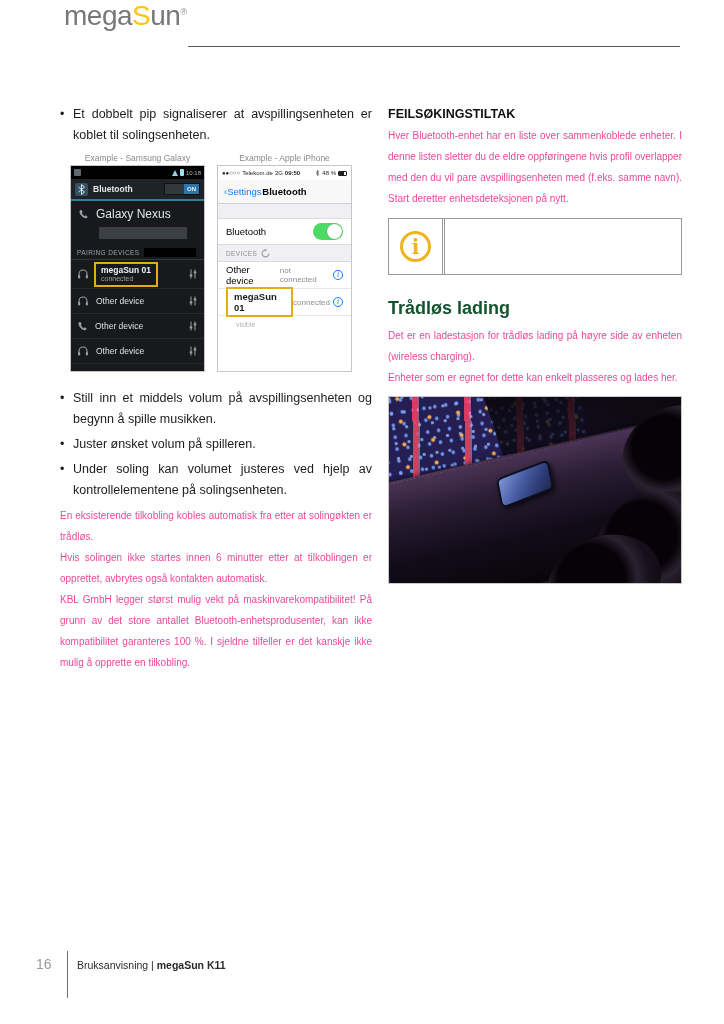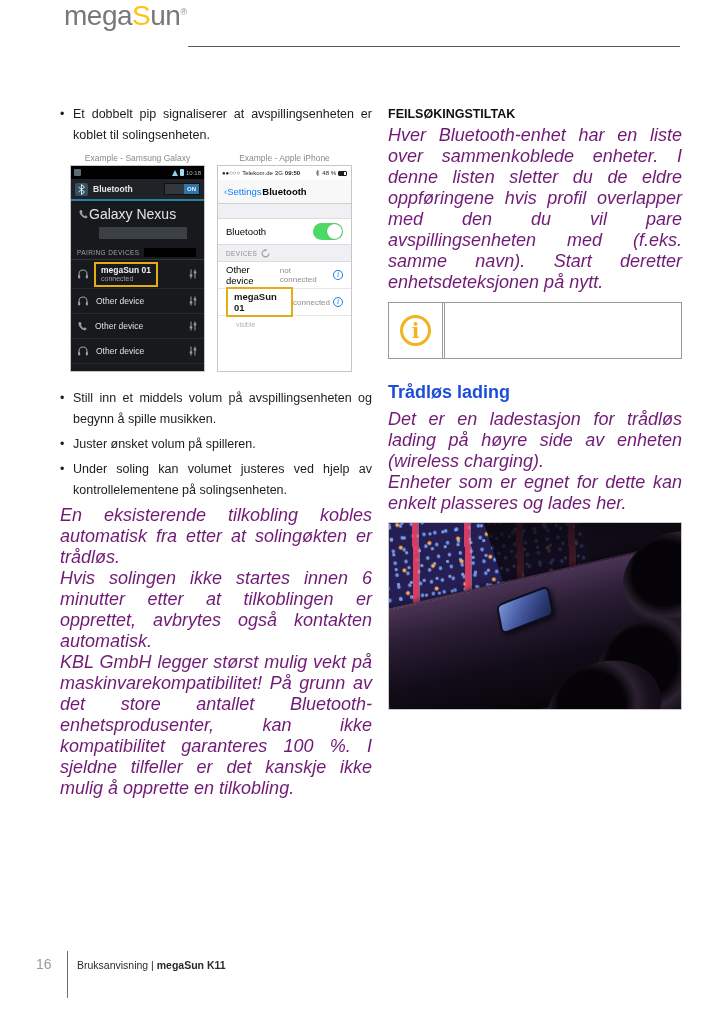--- a/index.html
+++ b/index.html
@@ -13,21 +13,21 @@
   
   .logo { position:absolute; left:64px; top:0; font-size:28px; letter-spacing:-0.5px; color:#77787b; font-weight:400; }
   .logo .s { color:#ffc20e; }
   .logo sup { font-size:9px; color:#8b8c8e; vertical-align:super; }
   .header-rule { position:absolute; left:188px; top:46px; width:492px; border-top:1.3px solid #58595b; }
 
   
   .col-left  { position:absolute; left:60px;  top:104px; width:312px; }
   .col-right { position:absolute; left:388px; top:104px; width:294px; }
 
-  .body-text { font-size:18px; line-height:21px; text-align:justify; color:#701a75;font-style:italic; }
+  .body-text { font-size:10px; line-height:21px; text-align:justify; color:#ec4899; }
   .h-caps { font-size:12.5px; line-height:21px; font-weight:bold; color:#111; }
   .bullet-item { display:flex; font-size:12.5px; line-height:21px; color:#1c1c1c; margin-bottom:4px; }
   .bullet-item .dot { width:13px; flex:0 0 13px; }
   .bullet-item .bt { flex:1; text-align:justify; }
 
   
   .examples { margin-top:6px; margin-left:10px; }
   .cap-row { display:flex; gap:12px; }
   .figcap { width:135px; text-align:center; font-size:8.5px; color:#8a8a8a; line-height:12px; }
   .fig-row { display:flex; gap:12px; margin-top:1px; }
@@ -40,21 +40,21 @@
   .s-status .r { display:flex; align-items:center; gap:2px; font-size:6px; color:#aebbc2; }
   .s-sig { width:0; height:0; border-left:3px solid transparent; border-right:3px solid transparent; border-bottom:6px solid #8fd3e8; }
   .s-batt { width:4px; height:7px; background:#9fe0f0; border-radius:1px; }
   .s-header { height:22px; background:#1f2327; border-bottom:2px solid #2d7f9e; display:flex; align-items:center; padding:0 4px; }
   .s-bt-ic { width:13px; height:13px; background:#36505e; border-radius:2px; display:flex; align-items:center; justify-content:center; }
   .s-header .t { font-size:8.5px; color:#e6e6e6; font-weight:bold; margin-left:5px; flex:1; }
   .s-toggle { width:36px; height:12px; background:#33383c; border:1px solid #101214; display:flex; }
   .s-toggle .off { flex:1.3; }
   .s-toggle .on { flex:1; background:#2f74a8; color:#dff0fa; font-size:6px; font-weight:bold; display:flex; align-items:center; justify-content:center; }
   .s-row-own { height:26px; display:flex; align-items:center; padding:0 7px; }
-  .s-row-own .nm { font-size:14px; color:#e3e3e3; }
+  .s-row-own .nm { font-size:12px; color:#e3e3e3; margin-left:7px; }
   .s-redact { height:12px; width:88px; background:#3b4045; margin:0 0 6px 28px; }
   .s-sect { height:15px; display:flex; align-items:center; padding:0 6px; border-bottom:1px solid #34393d; }
   .s-sect .lab { font-size:6.5px; color:#9aa0a6; letter-spacing:.4px; }
   .s-sect .red { height:9px; width:52px; background:#000; margin-left:4px; }
   .s-dev { height:25px; display:flex; align-items:center; padding:0 6px; border-bottom:1px solid #26292c; }
   .s-dev.first { height:29px; }
   .s-dev .nm { font-size:8.5px; color:#e0e0e0; flex:1; margin-left:7px; }
   .s-dev .hl { flex:0 0 auto; border:2px solid #e3ae14; padding:1px 5px 2px 5px; margin-left:5px; margin-right:auto; }
   .s-dev .hl .n1 { font-size:8.5px; font-weight:bold; color:#f2f2f2; line-height:10px; }
   .s-dev .hl .n2 { font-size:7px; color:#9aa0a6; line-height:8px; }
@@ -83,21 +83,21 @@
   .i-info { display:inline-flex; width:10px; height:10px; border:1px solid #157efb; border-radius:50%; color:#157efb; font-size:7px; font-family:"DejaVu Serif", serif; font-style:italic; align-items:center; justify-content:center; }
   .i-visible { font-size:7px; color:#b3b3ba; padding:5px 0 0 18px; } .mt16{margin-top:16px;} .mt20{margin-top:20px;} .mt22{margin-top:22px;}
 
   
   .info-box { margin-top:9px; border:1px solid #9a9a9a; display:flex; height:57px; }
   .info-box .icell { flex:0 0 56px; border-right:3px double #9a9a9a; display:flex; align-items:center; justify-content:center; }
   .info-ic { width:31px; height:31px; border:3px solid #f0b41e; border-radius:50%; color:#f0b41e; display:flex; align-items:center; justify-content:center; font-family:"DejaVu Serif", serif; font-weight:bold; font-size:20px; line-height:1; }
   .info-box .tcell { flex:1; display:flex; align-items:center; padding:0 10px; }
   .info-box .tcell .body-text { line-height:20px; }
 
-  .red-h { color:#1d4ed8; font-size:18px; font-weight:bold; margin-top:23px; margin-bottom:6px; }
+  .red-h { color:#14532d; font-size:18px; font-weight:bold; margin-top:23px; margin-bottom:6px; }
 
   
   .photo { margin-top:8px; width:294px; height:188px; position:relative; overflow:hidden; border:1px solid #c9c9c9;
     background:linear-gradient(110deg,#342a55 0%,#30234a 35%,#221a35 58%,#15101f 78%,#0d0a12 100%); }
   .led-field { position:absolute; left:-30px; top:-26px; width:230px; height:150px; transform:rotate(-9deg);
     background-color:#241e52;
     background-image:
       radial-gradient(circle 2.2px, rgba(255,176,84,.95) 0 1.6px, transparent 2.4px),
       radial-gradient(circle 2px, rgba(120,160,255,.9) 0 1.4px, transparent 2.2px),
       radial-gradient(circle 1.6px, rgba(150,190,255,.8) 0 1.2px, transparent 2px);

